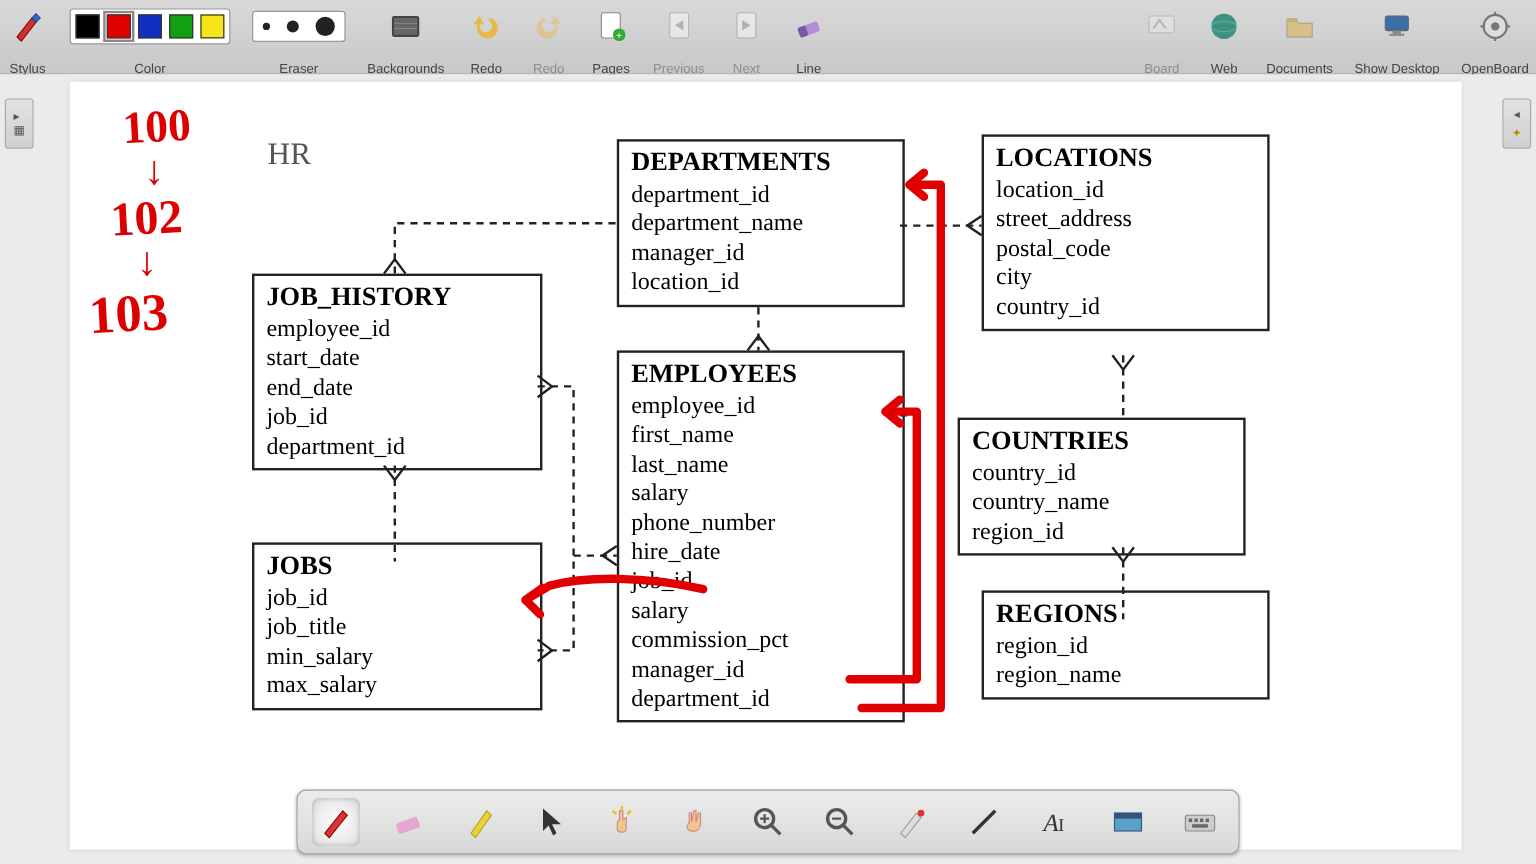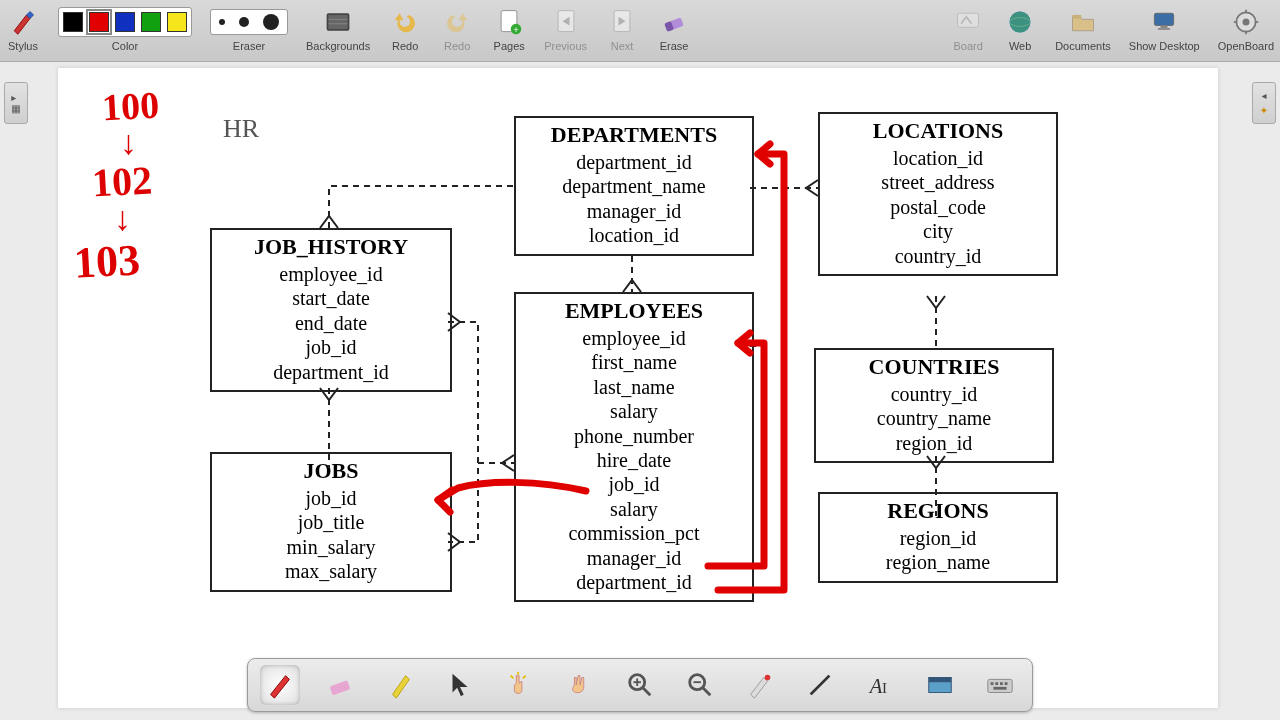--- a/index.html
+++ b/index.html
@@ -1,38 +1,38 @@
 <!DOCTYPE html>
 <html><head>
 <meta charset="utf-8">
 <style>
   html,body{margin:0;padding:0;width:1280px;height:720px;font-family:Arial,Helvetica,sans-serif;background:#ebebeb;overflow:hidden}
   
   .topbar{height:62px;background:linear-gradient(#d9d9d9,#c8c8c8);border-bottom:1px solid #aaa;display:flex;align-items:flex-start;padding:4px 6px 0 6px;box-sizing:border-box;gap:18px}
   .tool-group{display:flex;flex-direction:column;align-items:center}
   .tool-group .icons{display:flex;gap:4px;align-items:center;height:36px}
-  .tool-label{font-size:11px;color:#444;margin-top:0}
+  .tool-label{font-size:11px;color:#444;margin-top:12px}
   .swatch-frame{background:#fff;border:1px solid #999;border-radius:3px;padding:4px;display:flex;gap:6px}
   .swatch{width:18px;height:18px;border:1px solid #333}
   .line-frame{background:#fff;border:1px solid #999;border-radius:3px;padding:4px 6px;display:flex;gap:12px;align-items:center}
   .line-sample{width:18px;border-top:2px solid #222}
   .eraser-frame{background:#fff;border:1px solid #999;border-radius:3px;padding:4px 8px;display:flex;gap:14px;align-items:center}
   .dot{border-radius:50%;background:#222}
   .ico-btn{width:34px;height:34px;display:flex;align-items:center;justify-content:center}
   .ico-btn svg{width:28px;height:28px}
   .spacer{flex:1}
   .dim{opacity:.45}
   
   .workspace{position:absolute;top:62px;left:0;right:0;bottom:0;background:#ebebeb}
   .side-tab{position:absolute;top:20px;width:22px;height:40px;background:linear-gradient(#e2e2e2,#cfcfcf);border:1px solid #aaa;border-radius:3px;display:flex;flex-direction:column;align-items:center;justify-content:center;gap:4px;font-size:10px;color:#555}
   .side-tab.left{left:4px}
   .side-tab.right{right:4px}
   .page{position:absolute;left:58px;top:6px;width:1160px;height:640px;background:#fff;box-shadow:0 0 4px rgba(0,0,0,.15)}
   
-  .er{position:absolute;border:2px solid #222;background:#fff;text-align:center;font-family:"Times New Roman",serif}
+  .er{position:absolute;border:2px solid #222;background:#fff;font-family:"Times New Roman",serif}
   .er .title{font-weight:bold;font-size:22px;padding:4px 10px 2px}
   .er .cols{font-size:20px;line-height:1.22;padding:0 10px 6px}
   .schema-label{position:absolute;font-family:"Times New Roman",serif;font-size:26px;color:#555}
   
   .hand{position:absolute;color:#d00;font-weight:900;font-family:"Comic Sans MS",cursive;transform:rotate(-3deg)}
   
   .dock{position:absolute;left:50%;bottom:8px;transform:translateX(-50%);background:linear-gradient(#ececec,#d8d8d8);border:1px solid #9a9a9a;border-radius:8px;padding:6px 12px;display:flex;gap:20px;align-items:center;box-shadow:0 1px 3px rgba(0,0,0,.25)}
   .dock .tool{width:40px;height:40px;display:flex;align-items:center;justify-content:center;border-radius:6px}
   .dock .tool.active{background:radial-gradient(#fff,#ddd);box-shadow:inset 0 0 4px rgba(0,0,0,.25)}
   .dock svg{width:30px;height:30px}
@@ -154,21 +154,21 @@
 
   <div class="tool-group">
     <div class="icons">
         <div class="ico-btn">
       <svg viewBox="0 0 32 32">
             <rect x="6" y="14" width="20" height="10" rx="2" fill="#b28bd9" transform="rotate(-20 16 19)"></rect>
             <rect x="6" y="14" width="8" height="10" rx="2" fill="#7a55aa" transform="rotate(-20 16 19)"></rect>
           </svg>
     </div>
       </div>
-    <div class="tool-label">Erase</div>
+    <div class="tool-label">Line</div>
   </div>
 
   <div class="spacer"></div>
 
   <div class="tool-group dim">
     <div class="icons">
         <div class="ico-btn">
       <svg viewBox="0 0 32 32">
             <rect x="4" y="6" width="24" height="16" rx="2" fill="#eee" stroke="#999"></rect>
             <path d="M8 18 L14 10 L20 18" stroke="#999" fill="none" stroke-width="2"></path>
@@ -302,21 +302,21 @@
       <div class="title">LOCATIONS</div>
       <div class="cols">
         <div>location_id</div>
         <div>street_address</div>
         <div>postal_code</div>
         <div>city</div>
         <div>country_id</div>
       </div>
     </div>
 
-    <div class="er" style="left:756px;top:280px;width:236px">
+    <div class="er" style="left:740px;top:280px;width:236px">
       <div class="title">COUNTRIES</div>
       <div class="cols">
         <div>country_id</div>
         <div>country_name</div>
         <div>region_id</div>
       </div>
     </div>
 
     <div class="er" style="left:760px;top:424px;width:236px">
       <div class="title">REGIONS</div>

